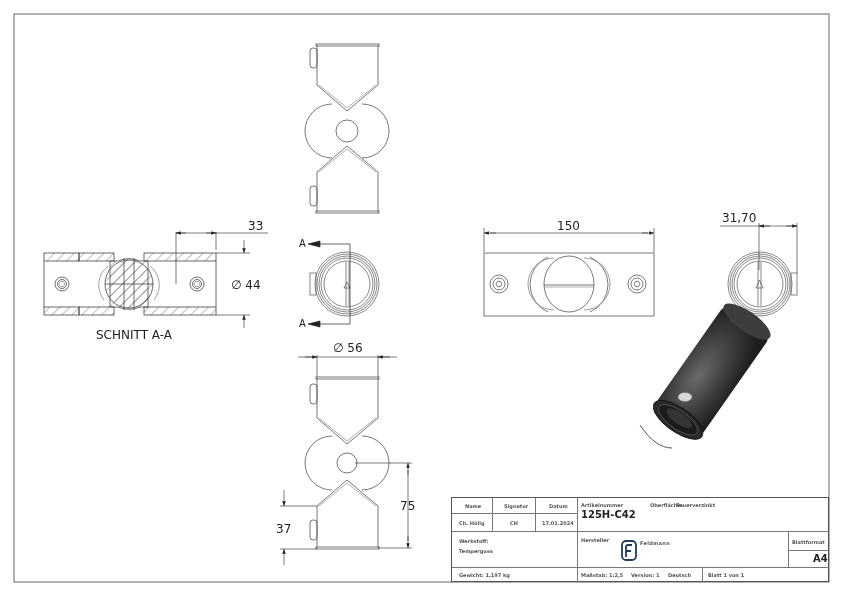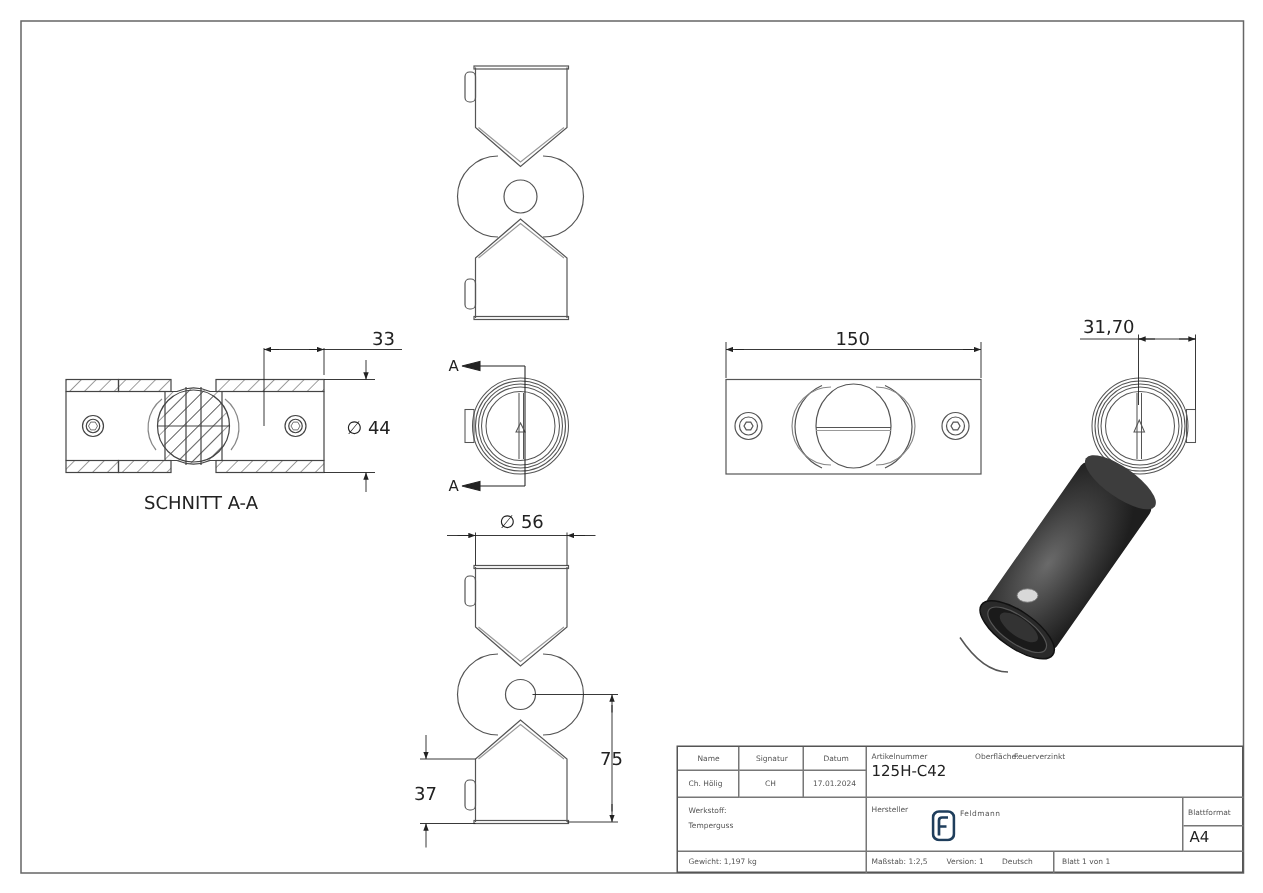--- a/index.html
+++ b/index.html
@@ -1,19 +1,19 @@
 <!DOCTYPE html>
 <html><head>
 <meta charset="utf-8">
 <style>
   html,body{margin:0;padding:0;background:#fff;}
   body{width:842px;height:595px;position:relative;overflow:hidden;font-family:"DejaVu Sans","Liberation Sans",sans-serif;color:#222;}
   #sheet{position:absolute;left:0;top:0;width:842px;height:430px;}
   .tb{position:absolute;left:451px;top:497px;width:378px;height:85px;border:1px solid #555;box-sizing:border-box;font-size:5px;color:#444;}
-  .tb .cell{position:absolute;box-sizing:border-box;border-right:1px solid #777;border-bottom:1px solid #777;}
+  .tb .cell{position:absolute;box-sizing:border-box;border-right:1px solid #777;border-bottom:1px solid #777;font-weight:bold;}
   .tb .lbl{position:absolute;font-size:5px;color:#555;white-space:nowrap;}
   .tb .big{font-size:10px;color:#222;}
   .logo-text{font-size:17px;color:#1f3e5c;font-family:"DejaVu Sans",sans-serif;letter-spacing:0.3px;}
   .dimtxt{font-size:12px;fill:#222;font-family:"DejaVu Sans",sans-serif;}
   .a-label{font-size:10px;fill:#222;font-family:"DejaVu Sans",sans-serif;}
 </style>
 </head>
 <body>
 
 <div id="sheet">
@@ -231,21 +231,21 @@
     <svg style="position:absolute;left:43px;top:8px;" width="16" height="21" viewBox="0 0 16 21">
       <rect x="1" y="1" width="14" height="19" rx="4" fill="none" stroke="#1f3e5c" stroke-width="1.8"></rect>
       <path d="M5,17 L5,7 Q5,5 7,5 L11,5 M5,11 L10,11" fill="none" stroke="#1f3e5c" stroke-width="1.8"></path>
     </svg>
     <span class="lbl logo-text" style="left:62px;top:8px;">Feldmann</span>
   </div>
   <div class="cell" style="left:337px;top:34px;width:40px;height:19px;border-right:none;">
     <span class="lbl" style="left:3px;top:7px;">Blattformat</span>
   </div>
   <div class="cell" style="left:337px;top:53px;width:40px;height:17px;border-right:none;">
-    <span class="lbl big" style="left:4px;top:2px;">A4</span>
+    <span class="lbl big" style="left:24px;top:2px;">A4</span>
   </div>
   <div class="cell" style="left:0;top:70px;width:126px;height:14px;border-bottom:none;">
     <span class="lbl" style="left:7px;top:4px;">Gewicht: 1,197 kg</span>
   </div>
   <div class="cell" style="left:126px;top:70px;width:125px;height:14px;border-bottom:none;">
     <span class="lbl" style="left:3px;top:4px;">Maßstab: 1:2,5</span>
     <span class="lbl" style="left:53px;top:4px;">Version: 1</span>
     <span class="lbl" style="left:90px;top:4px;">Deutsch</span>
   </div>
   <div class="cell" style="left:251px;top:70px;width:126px;height:14px;border-bottom:none;border-right:none;">

